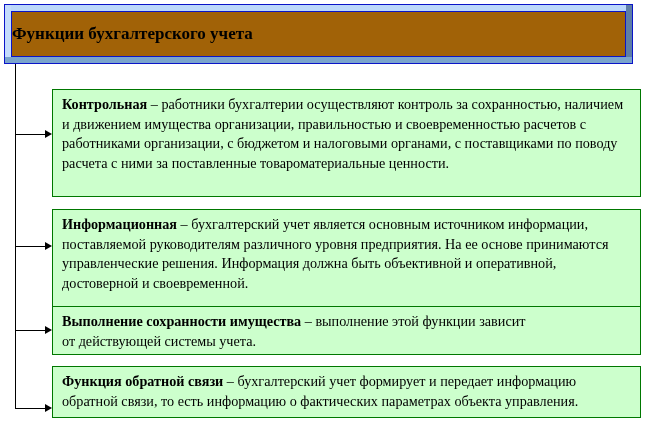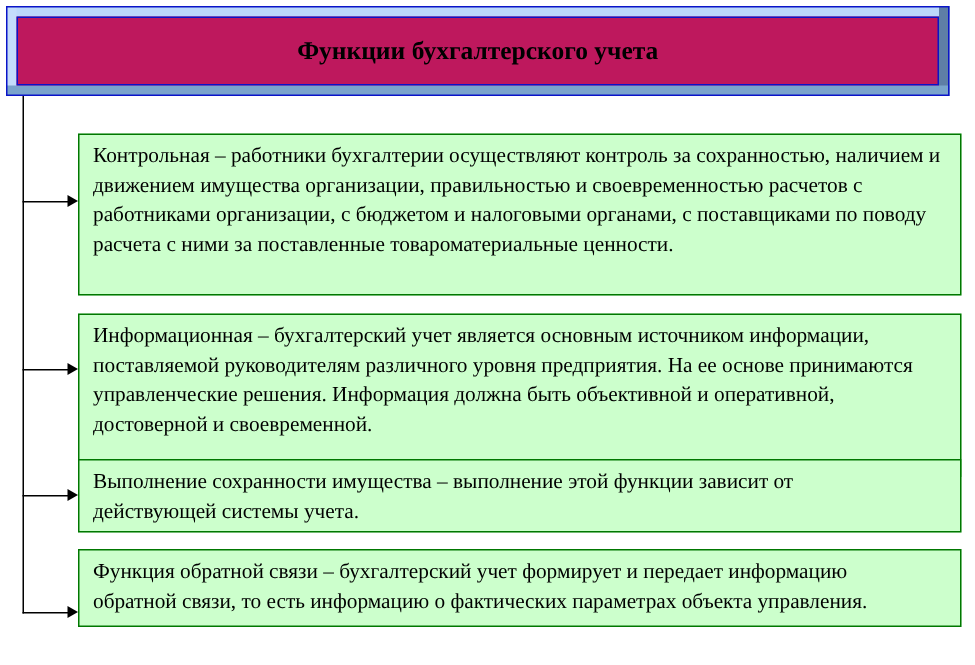--- a/index.html
+++ b/index.html
@@ -4,34 +4,34 @@
   <style>
     html, body { margin: 0; padding: 0; background: #ffffff; }
     body { width: 650px; height: 443px; position: relative; overflow: hidden;
            font-family: "Liberation Serif", "DejaVu Serif", serif; color: #000; }
     .header { position: absolute; left: 4px; top: 4px; width: 629px; height: 60px; }
     .bevel-top { position: absolute; left: 0; top: 0; right: 0; height: 7px; background: #bcd8fa; }
     .bevel-left { position: absolute; left: 0; top: 0; bottom: 0; width: 7px; background: #c4dcfb; }
     .bevel-right { position: absolute; right: 0; top: 0; bottom: 0; width: 7px; background: #5e7ea6; }
     .bevel-bottom { position: absolute; left: 0; right: 0; bottom: 0; height: 7px; background: #7aa4cc; }
     .face { position: absolute; left: 7px; top: 7px; right: 7px; bottom: 7px;
-            background: #be185d; border: 1px solid #0a14c8; box-sizing: border-box;
-            display: flex; align-items: center; justify-content: center; }
+            background: #a16207; border: 1px solid #0a14c8; box-sizing: border-box;
+            display: flex; align-items: center; }
     .face span { font-weight: bold; font-size: 17px; }
     .outer { position: absolute; inset: 0; border: 1px solid #0a14c8; box-sizing: border-box; pointer-events: none; }
 
     .vline { position: absolute; left: 15px; top: 64px; width: 1px; height: 345px; background: #000; }
     .arrow { position: absolute; left: 15px; height: 1px; width: 31px; background: #000; }
     .arrow::after { content: ""; position: absolute; right: -6px; top: -4px;
                     border-left: 7px solid #000; border-top: 4px solid transparent; border-bottom: 4px solid transparent; }
 
     .box { position: absolute; left: 52px; width: 589px; background: #ccffcc;
            border: 1px solid #007700; box-sizing: border-box; padding: 5px 8px 0 9px;
            font-size: 14.2px; line-height: 19.5px; }
-    .box b { font-weight: normal; }
+    .box b { font-weight: bold; }
   </style>
 </head>
 <body>
 
 <div class="header">
   <div class="bevel-top"></div>
   <div class="bevel-left"></div>
   <div class="bevel-right"></div>
   <div class="bevel-bottom"></div>
   <div class="face">

